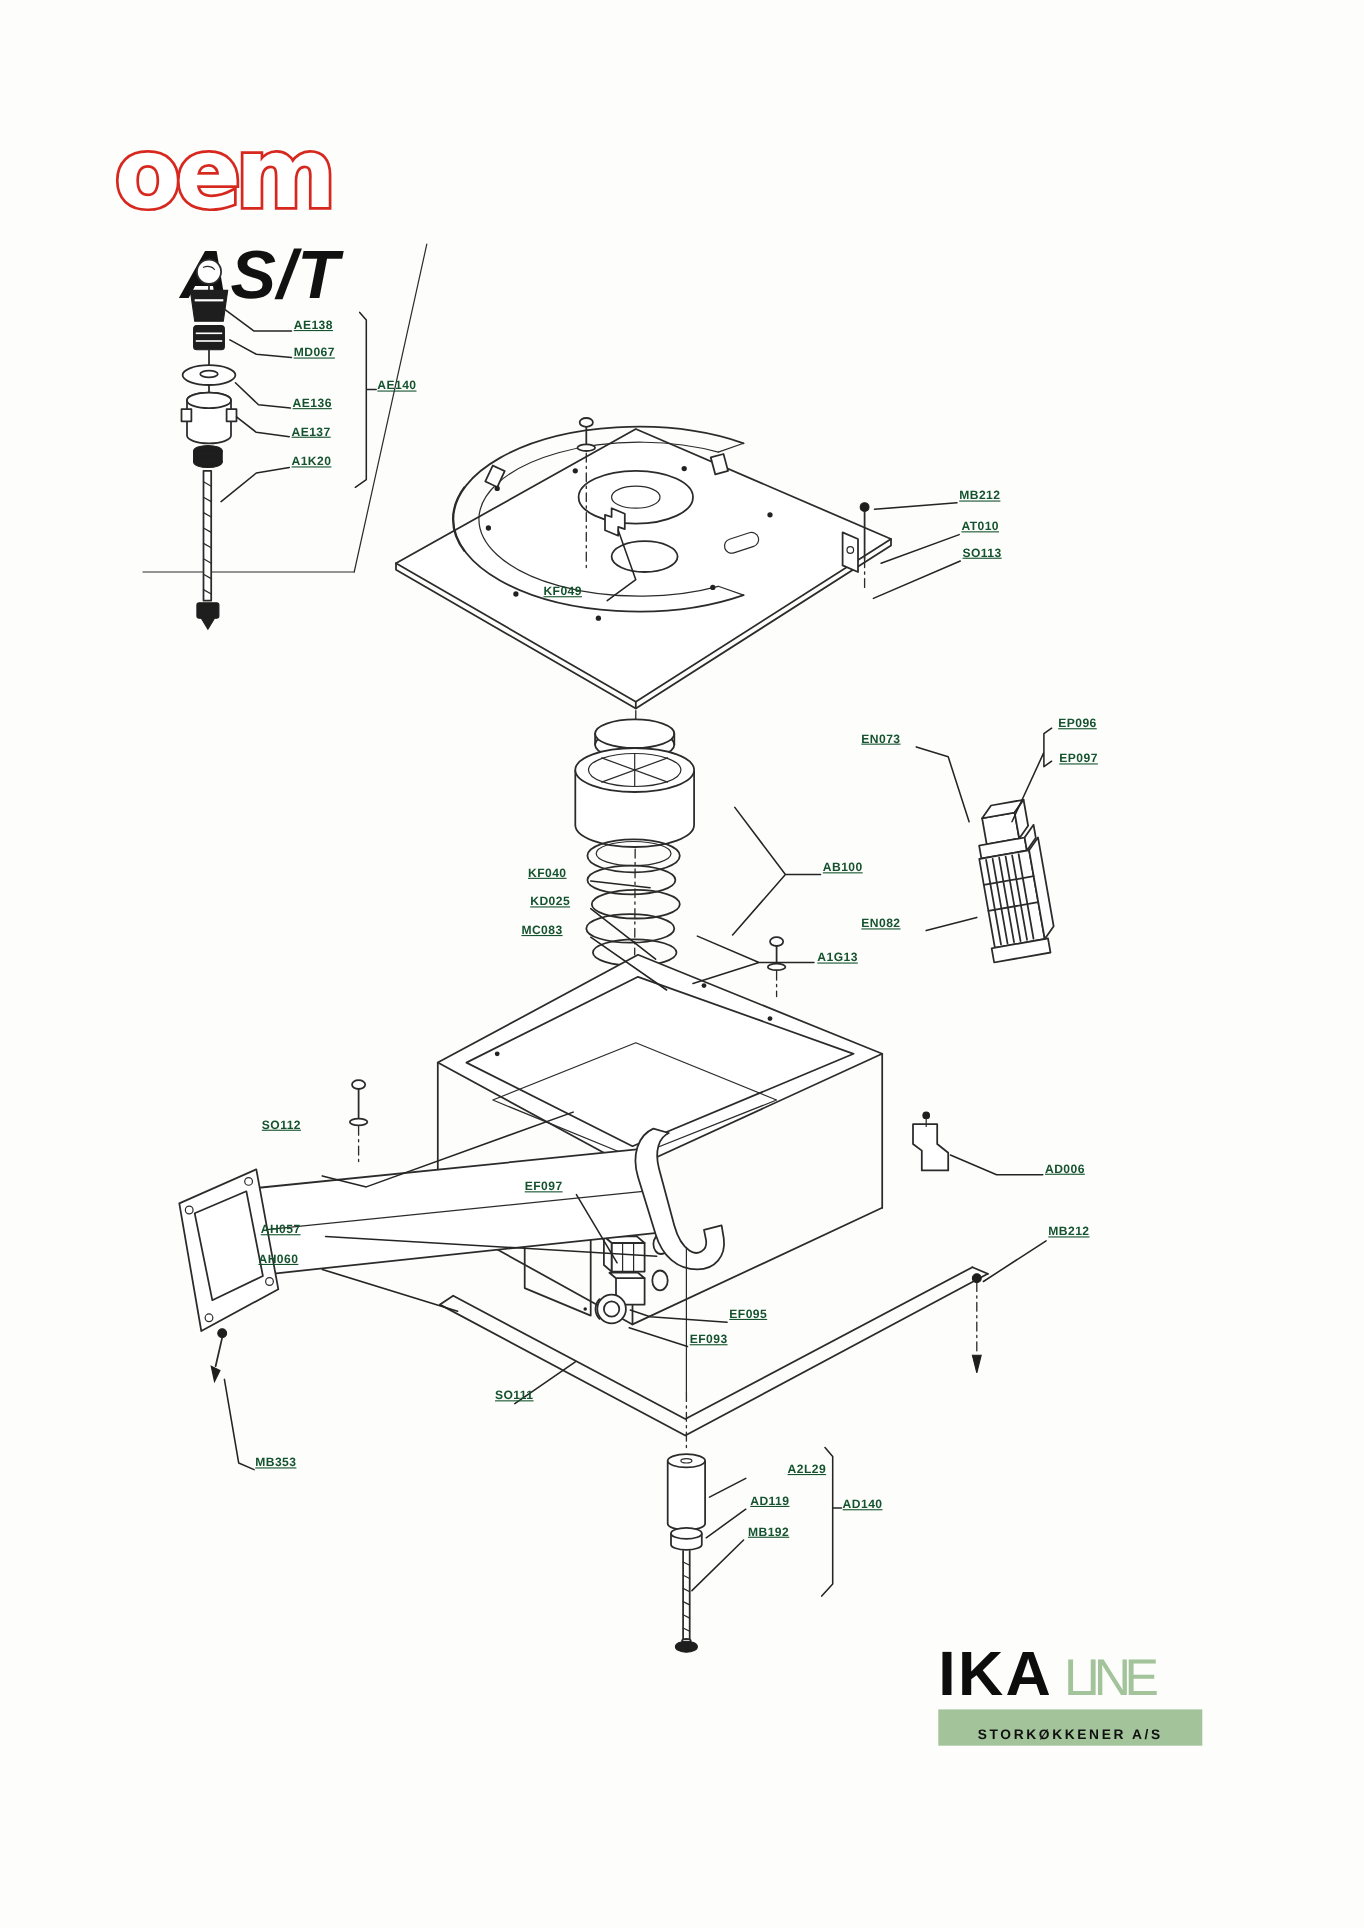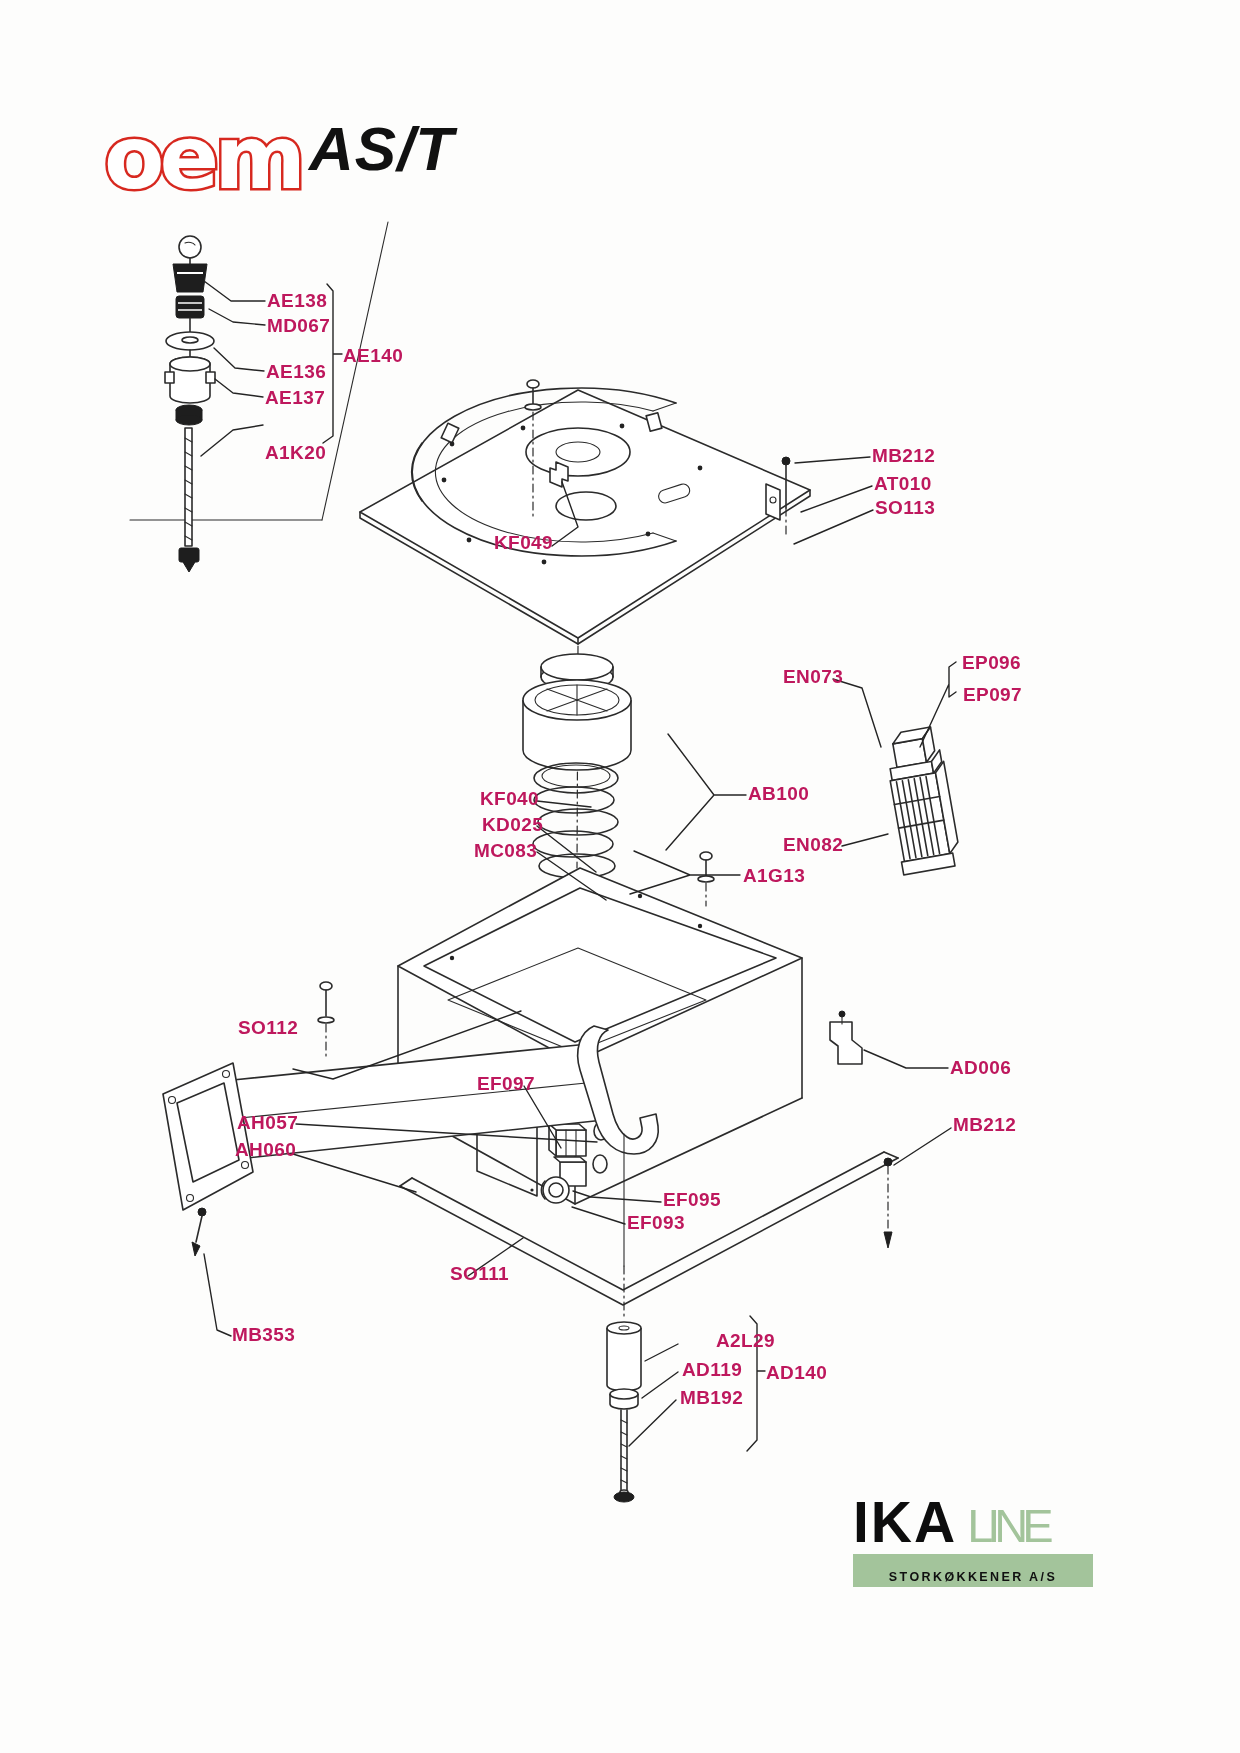--- a/index.html
+++ b/index.html
@@ -1,26 +1,26 @@
 <!DOCTYPE html>
 <html><head>
 <meta charset="utf-8">
 <style>
   html,body{margin:0;padding:0;background:#ffffff;}
   .page{position:relative;width:1240px;height:1753px;background:#fdfdfc;overflow:hidden;
         font-family:"Liberation Sans",sans-serif;}
   
-  .logo{position:absolute;left:104px;top:118px;display:flex;align-items:flex-start;}
+  .logo{position:absolute;left:104px;top:118px;display:flex;align-items:flex-end;gap:18px;flex-direction:column;}
   .logo svg{display:block;}
   .model{font-family:"Liberation Sans",sans-serif;font-size:62px;font-weight:bold;
          font-style:italic;color:#111;letter-spacing:1px;line-height:1;padding-bottom:6px;}
   
   .labels{position:absolute;left:0;top:0;width:1240px;height:1753px;pointer-events:none;}
-  .part-label{position:absolute;font-weight:700;font-size:19px;letter-spacing:.4px;
-              color:#be185d;white-space:nowrap;line-height:1;}
+  .part-label{position:absolute;font-weight:700;font-size:11px;letter-spacing:.4px;
+              color:#14532d;white-space:nowrap;line-height:1;text-decoration:underline;}
   
   svg.diagram{position:absolute;left:0;top:0;}
   .s{fill:none;stroke:#2b2b2b;stroke-width:1.6;stroke-linejoin:round;stroke-linecap:round;}
   .sw{fill:#fff;stroke:#2b2b2b;stroke-width:1.6;stroke-linejoin:round;}
   .thin{stroke-width:1.1;}
   .dark{fill:#1e1e1e;stroke:#1e1e1e;stroke-width:1;}
   .dash{stroke-dasharray:8 4 2 4;stroke-width:1.2;}
   .leader{fill:none;stroke:#242424;stroke-width:1.4;stroke-linejoin:round;stroke-linecap:round;}
   
   .footer{position:absolute;left:853px;top:1494px;width:240px;}
@@ -262,21 +262,21 @@
       <polyline class="leader" points="676,1400 629,1446"></polyline>
       <path class="leader" d="M750,1316 L757,1324 L757,1440 L747,1451 M757,1371 L765,1371"></path>
     </g>
   </svg>
 
   <div class="labels">
       <div class="part-label" style="left: 267px; top: 291px;">AE138</div>
       <div class="part-label" style="left: 267px; top: 316px;">MD067</div>
       <div class="part-label" style="left: 266px; top: 362px;">AE136</div>
       <div class="part-label" style="left: 265px; top: 388px;">AE137</div>
-      <div class="part-label" style="left: 265px; top: 415px; margin-top: 28px;">A1K20</div>
+      <div class="part-label" style="left: 265px; top: 415px;">A1K20</div>
       <div class="part-label" style="left: 343px; top: 346px;">AE140</div>
       <div class="part-label" style="left: 872px; top: 446px;">MB212</div>
       <div class="part-label" style="left: 874px; top: 474px;">AT010</div>
       <div class="part-label" style="left: 875px; top: 498px;">SO113</div>
       <div class="part-label" style="left: 494px; top: 533px;">KF049</div>
       <div class="part-label" style="left: 783px; top: 667px;">EN073</div>
       <div class="part-label" style="left: 962px; top: 653px;">EP096</div>
       <div class="part-label" style="left: 963px; top: 685px;">EP097</div>
       <div class="part-label" style="left: 480px; top: 789px;">KF040</div>
       <div class="part-label" style="left: 482px; top: 815px;">KD025</div>

